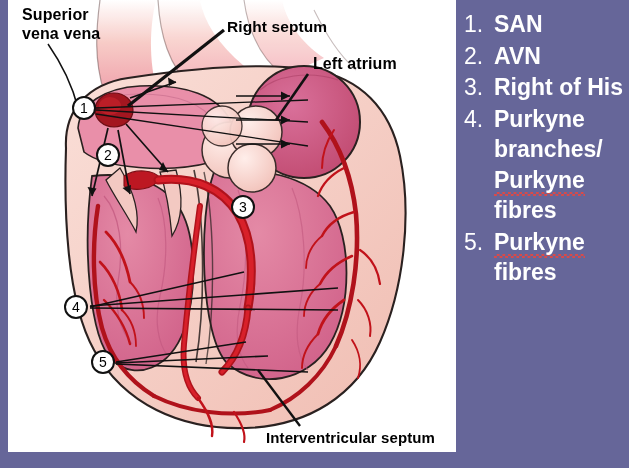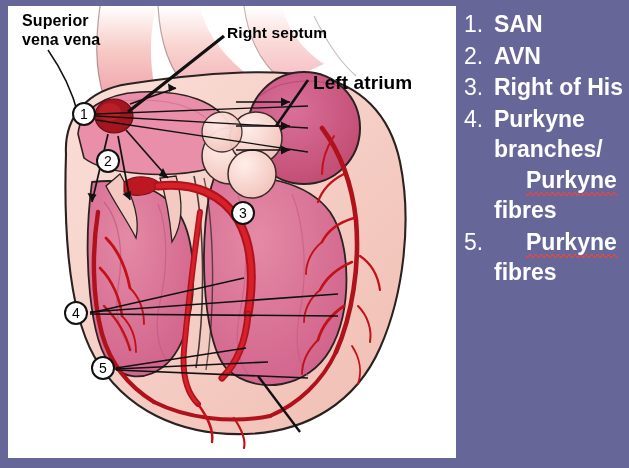--- a/index.html
+++ b/index.html
@@ -5,34 +5,34 @@
   html,body{margin:0;padding:0;}
   body{
     width:629px;height:468px;overflow:hidden;
     background:#666699;
     font-family:"Liberation Sans",sans-serif;
   }
   #stage{position:relative;width:629px;height:468px;background:#666699;}
 
   
   #panel{
-    position:absolute;left:8px;top:6px;width:448px;height:452px;
+    position:absolute;left:8px;top:0;width:448px;height:452px;
     background:#ffffff;overflow:hidden;
   }
   #panel svg{display:block;width:448px;height:452px;}
 
   .dlabel{
     position:absolute;
     font-family:"Liberation Sans",sans-serif;
     font-weight:bold;color:#000;
     white-space:nowrap;letter-spacing:.1px;
   }
   #lbl-svc{left:14px;top:5px;font-size:16px;line-height:19px;}
   #lbl-ra{left:219px;top:18px;font-size:15.5px;}
-  #lbl-la{left:305px;top:55px;font-size:19px;margin-top:11px;}
+  #lbl-la{left:305px;top:55px;font-size:16px;}
   #lbl-ivs{left:258px;top:429px;font-size:15px;}
 
   
   .marker{
     position:absolute;width:24px;height:24px;border-radius:50%;
     background:#ffffff;border:2.1px solid #111;
     box-sizing:border-box;
     display:flex;align-items:center;justify-content:center;
     font-family:"Liberation Sans",sans-serif;
     font-size:14px;font-weight:normal;color:#000;line-height:1;
@@ -57,21 +57,20 @@
   .li .txt{flex:1 1 auto;word-break:break-word;font-weight:bold;}
   .sp{
     
     background-image:
       radial-gradient(circle at 1.4px 3.3px, #d94a4a 1.1px, rgba(0,0,0,0) 1.3px),
       radial-gradient(circle at 4.2px 1.1px, #d94a4a 1.1px, rgba(0,0,0,0) 1.3px);
     background-size:5.6px 4.4px;
     background-repeat:repeat-x;
     background-position:0 100%;
     padding-bottom:4px;
-    margin-left:32px;
   }
 </style>
 </head>
 <body>
 
 <div id="stage">
 
   <div id="panel">
 
     <svg viewBox="0 0 448 452" xmlns="http://www.w3.org/2000/svg">
@@ -263,20 +262,21 @@
         <path d="M292 426 L 250 370" stroke-width="2.4"></path>
       </g>
     </svg>
 
     <div class="dlabel" id="lbl-svc">
       <span>Superior</span><br>
       <span>vena vena</span>
     </div>
     <div class="dlabel" id="lbl-ra">Right septum</div>
     <div class="dlabel" id="lbl-la">Left atrium</div>
+    <div class="dlabel" id="lbl-ivs">Interventricular septum</div>
 
     <div class="marker" id="mk1">1</div>
     <div class="marker" id="mk2">2</div>
     <div class="marker" id="mk3">3</div>
     <div class="marker" id="mk4">4</div>
     <div class="marker" id="mk5">5</div>
   </div>
 
   <div id="list">
 

